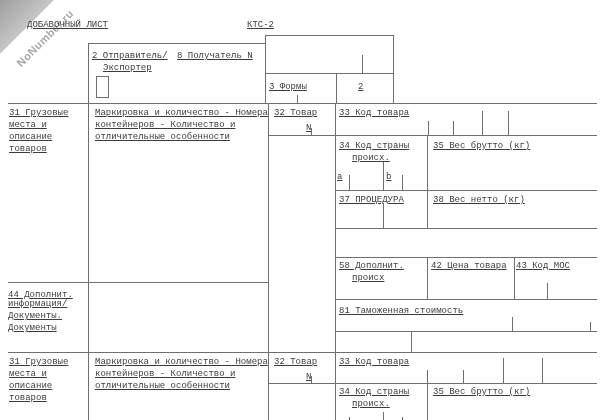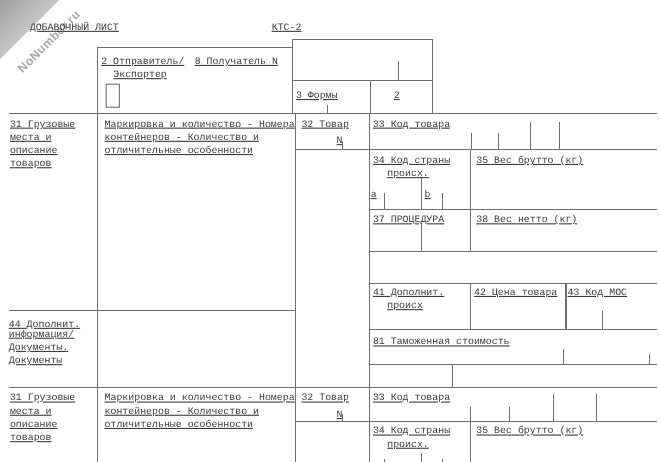--- a/index.html
+++ b/index.html
@@ -104,21 +104,21 @@
 
   <span class="t" style="left:339px;top:140px">34 Код страны</span>
   <span class="t" style="left:352px;top:152px">происх.</span>
   <span class="t" style="left:337px;top:171px">a</span>
   <span class="t" style="left:386px;top:171px">b</span>
   <span class="t" style="left:433px;top:140px">35 Вес брутто (кг)</span>
 
   <span class="t" style="left:339px;top:194px">37 ПРОЦЕДУРА</span>
   <span class="t" style="left:433px;top:194px">38 Вес нетто (кг)</span>
 
-  <span class="t" style="left:339px;top:260px">41 Дополнит.</span>
+  <span class="t" style="left:339px;top:260px">58 Дополнит.</span>
   <span class="t" style="left:352px;top:272px">происх</span>
   <span class="t" style="left:431px;top:260px">42 Цена товара</span>
   <span class="t" style="left:516px;top:260px">43 Код МОС</span>
 
   <span class="t" style="left:8px;top:289px">44 Дополнит.</span>
   <span class="t" style="left:8px;top:298px">информация/</span>
   <span class="t" style="left:8px;top:310px">Документы.</span>
   <span class="t" style="left:8px;top:322px">Документы</span>
 
   <span class="t" style="left:339px;top:305px">81 Таможенная стоимость</span>

